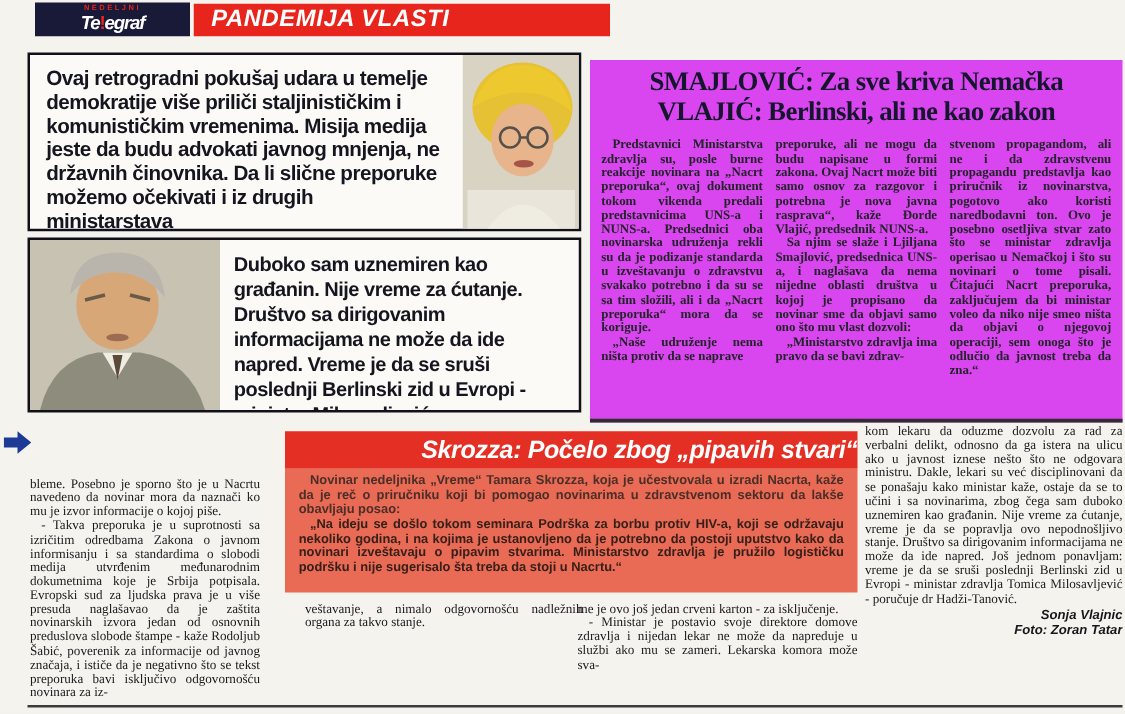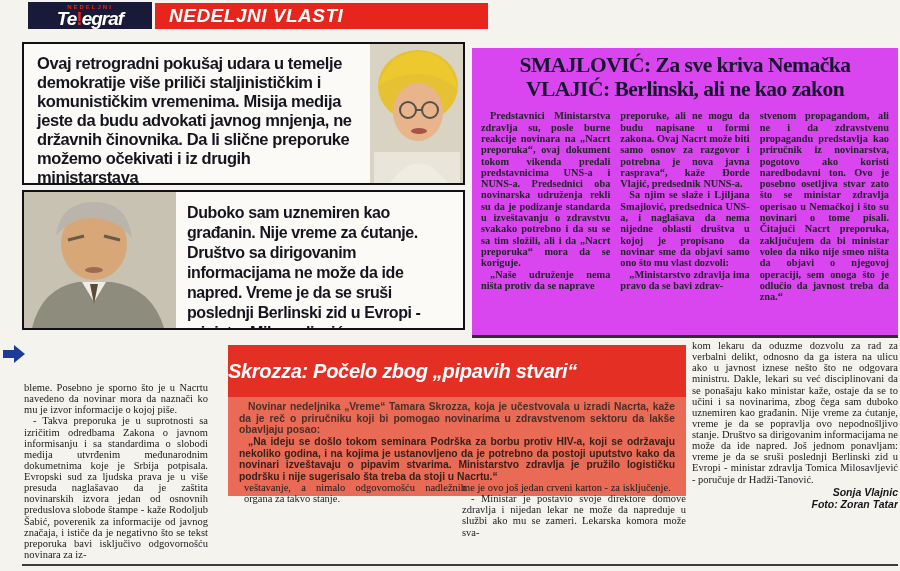--- a/index.html
+++ b/index.html
@@ -3,21 +3,21 @@
 <meta charset="utf-8">
 <style>
   html,body{margin:0;padding:0;}
   body{background:#e9e7e1;font-family:"Liberation Sans",sans-serif;}
   .page{position:relative;width:900px;height:571px;background:#f5f3ee;overflow:hidden;}
 
   
   .logo-box{position:absolute;left:28px;top:2px;width:124px;height:27px;background:#191938;
     display:flex;flex-direction:column;align-items:center;justify-content:center;}
   .logo-edition{color:#e8251d;font-size:6px;font-weight:bold;letter-spacing:2px;line-height:6px;}
-  .logo-text{color:#fff;font-weight:bold;font-style:italic;font-size:19px;line-height:18px;letter-spacing:-1px;}
+  .logo-text{color:#fff;font-weight:bold;font-style:italic;font-size:15px;line-height:18px;letter-spacing:-1px;}
   .logo-text .excl{color:#e8251d;font-style:normal;}
   .section-bar{position:absolute;left:155px;top:3px;width:333px;height:26px;background:#e8251d;
     display:flex;align-items:center;padding-left:14px;box-sizing:border-box;}
   .section-bar span{color:#fff;font-weight:bold;font-style:italic;font-size:19px;letter-spacing:0.5px;}
 
   
   .qbox{position:absolute;background:#fbfaf6;border:2px solid #101018;display:flex;box-sizing:border-box;overflow:hidden;}
   .qbox1{left:22px;top:42px;width:443px;height:143px;}
   .qbox2{left:22px;top:190px;width:443px;height:140px;}
   .q1text{width:334px;padding:7px 2px 0 10px;box-sizing:border-box;}
@@ -34,21 +34,21 @@
     border-bottom:3px solid #2e2e2e;box-sizing:border-box;padding:6px 9px 0 9px;font-family:Liberation Serif, serif;}
   .main-headline{text-align:center;font-weight:bold;font-size:21.5px;line-height:1.1;color:#15152e;
     letter-spacing:-0.5px;margin:0 0 9px 0;}
   .main-cols{display:flex;gap:10px;}
   .main-col{flex:1;font-weight:bold;font-size:10.3px;line-height:1.1;color:#23232a;text-align:justify;}
   .main-col p{margin:0;}
   .ind{text-indent:9px;}
 
   
   .sk-box{position:absolute;left:228px;top:345px;width:458px;height:133px;box-sizing:border-box;}
-  .sk-head{background:#e43024;height:52px;display:flex;align-items:center;justify-content:flex-start;}
+  .sk-head{background:#e43024;height:30px;display:flex;align-items:center;justify-content:flex-end;}
   .sk-head span{color:#fff;font-weight:bold;font-style:italic;font-size:20px;letter-spacing:-0.3px;}
   .sk-body{background:#e96a55;height:99px;padding:4px 11px 0 11px;box-sizing:border-box;
     font-size:10.3px;line-height:1.13;text-align:justify;}
   .sk-body .p1{margin:0;color:#4c2e28;font-weight:bold;}
   .sk-body .p2{margin:0;color:#38201a;font-weight:bold;}
 
   
   .bcol{position:absolute;font-family:"Liberation Serif",serif;font-size:10.5px;line-height:1.06;
     color:#1a1a1c;text-align:justify;overflow:hidden;}
   .bcol p{margin:0;}
@@ -65,21 +65,21 @@
 </head>
 <body>
 
 <div class="page">
 
   <div class="logo-box">
     <span class="logo-edition">NEDELJNI</span>
     <span class="logo-text"><span>Te</span><span class="excl">!</span><span>egraf</span></span>
   </div>
   <div class="section-bar">
-    <span>NEDELJNI VLASTI</span>
+    <span>PANDEMIJA VLASTI</span>
   </div>
 
   <div class="qbox qbox1">
     <div class="q1text">
       <p class="qtext">Ovaj retrogradni pokušaj udara u temelje demokratije više priliči staljinističkim i komunističkim vremenima. Misija medija jeste da budu advokati javnog mnjenja, ne državnih činovnika. Da li slične preporuke možemo očekivati i iz drugih ministarstava</p>
       <p class="qattr">(Dakle Marković)</p>
     </div>
     <div class="q1photo">
       <svg viewBox="0 0 93 139" preserveAspectRatio="none">
         <rect x="0" y="0" width="93" height="139" fill="#d9d3c3"></rect>

